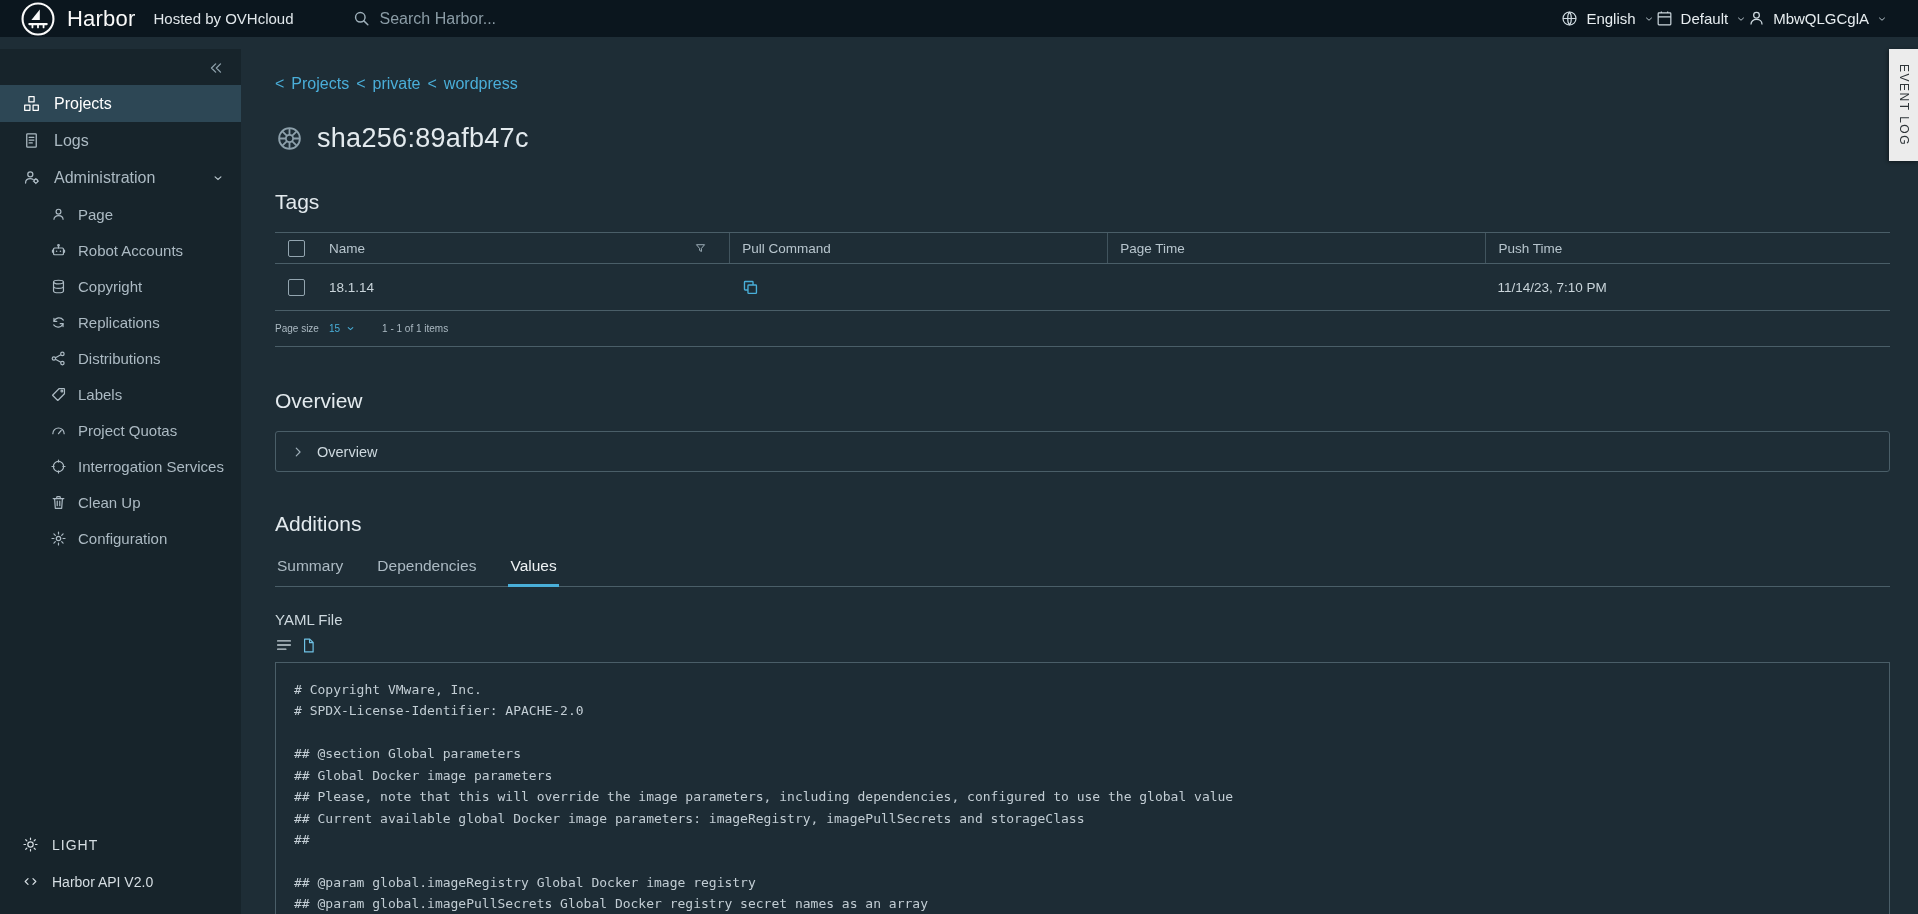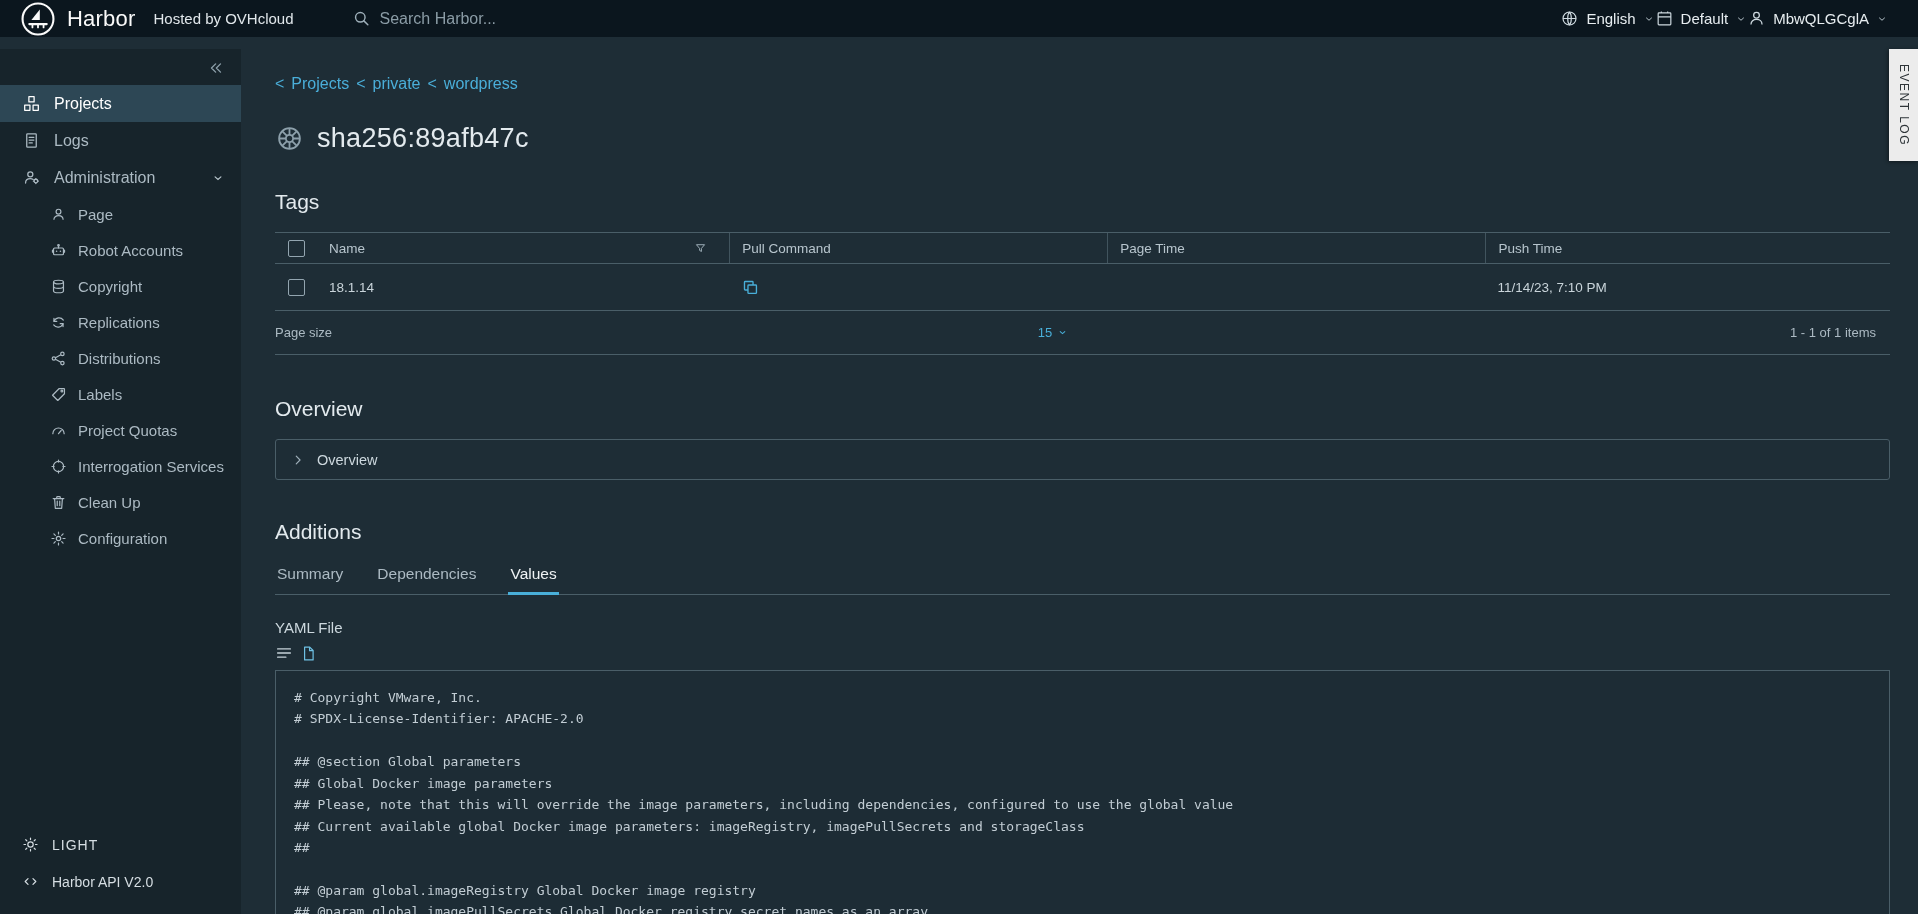--- a/index.html
+++ b/index.html
@@ -73,23 +73,23 @@
   .dg-header { height:32px; border-top:1px solid #4a5e68; border-bottom:1px solid #4a5e68;
     font-size:13.5px; color:#b7c5cd; }
   .dg-cell { display:flex; align-items:center; height:100%; padding:0 12px; }
   .dg-cell.sep { border-left:1px solid #41545e; }
   .dg-cell.check { justify-content:center; padding:0; }
   .dg-row { height:46px; font-size:13.5px; color:#c9d4da; }
   .checkbox { width:17px; height:17px; border:1px solid #93a5b0; border-radius:2px;
     background:transparent; display:inline-block; cursor:pointer; }
   .filter-icon { margin-left:auto; margin-right:10px; color:#9fb0ba; cursor:pointer; }
   .copy-btn { color:#49afd9; padding:0; }
-  .dg-footer { height:45px; border-top:1px solid #4a5e68; border-bottom:1px solid #4a5e68;
-    display:flex; align-items:center; justify-content:space-between; gap:10px;
-    font-size:13px; color:#acbac3; padding-right:14px; }
+  .dg-footer { height:37px; border-top:1px solid #4a5e68; border-bottom:1px solid #4a5e68;
+    display:flex; align-items:center; justify-content:flex-start; gap:10px;
+    font-size:10px; color:#acbac3; padding-right:14px; }
   .page-size { display:flex; align-items:center; gap:5px; color:#49afd9; cursor:pointer; margin-right:16px; }
   .page-size .caret { color:#49afd9; }
 
   
   .overview-heading { margin-top:42px; }
   .accordion { margin-top:18px; border:1px solid #4a5e68; border-radius:3px; height:41px;
     display:flex; align-items:center; gap:12px; padding:0 15px; font-size:14.5px; color:#cdd8de; cursor:pointer; }
   .accordion .chev { color:#9fb0ba; }
   .additions-heading { margin-top:40px; }
   .tabs { display:flex; gap:30px; border-bottom:1px solid #4a5e68; margin-top:14px; }

